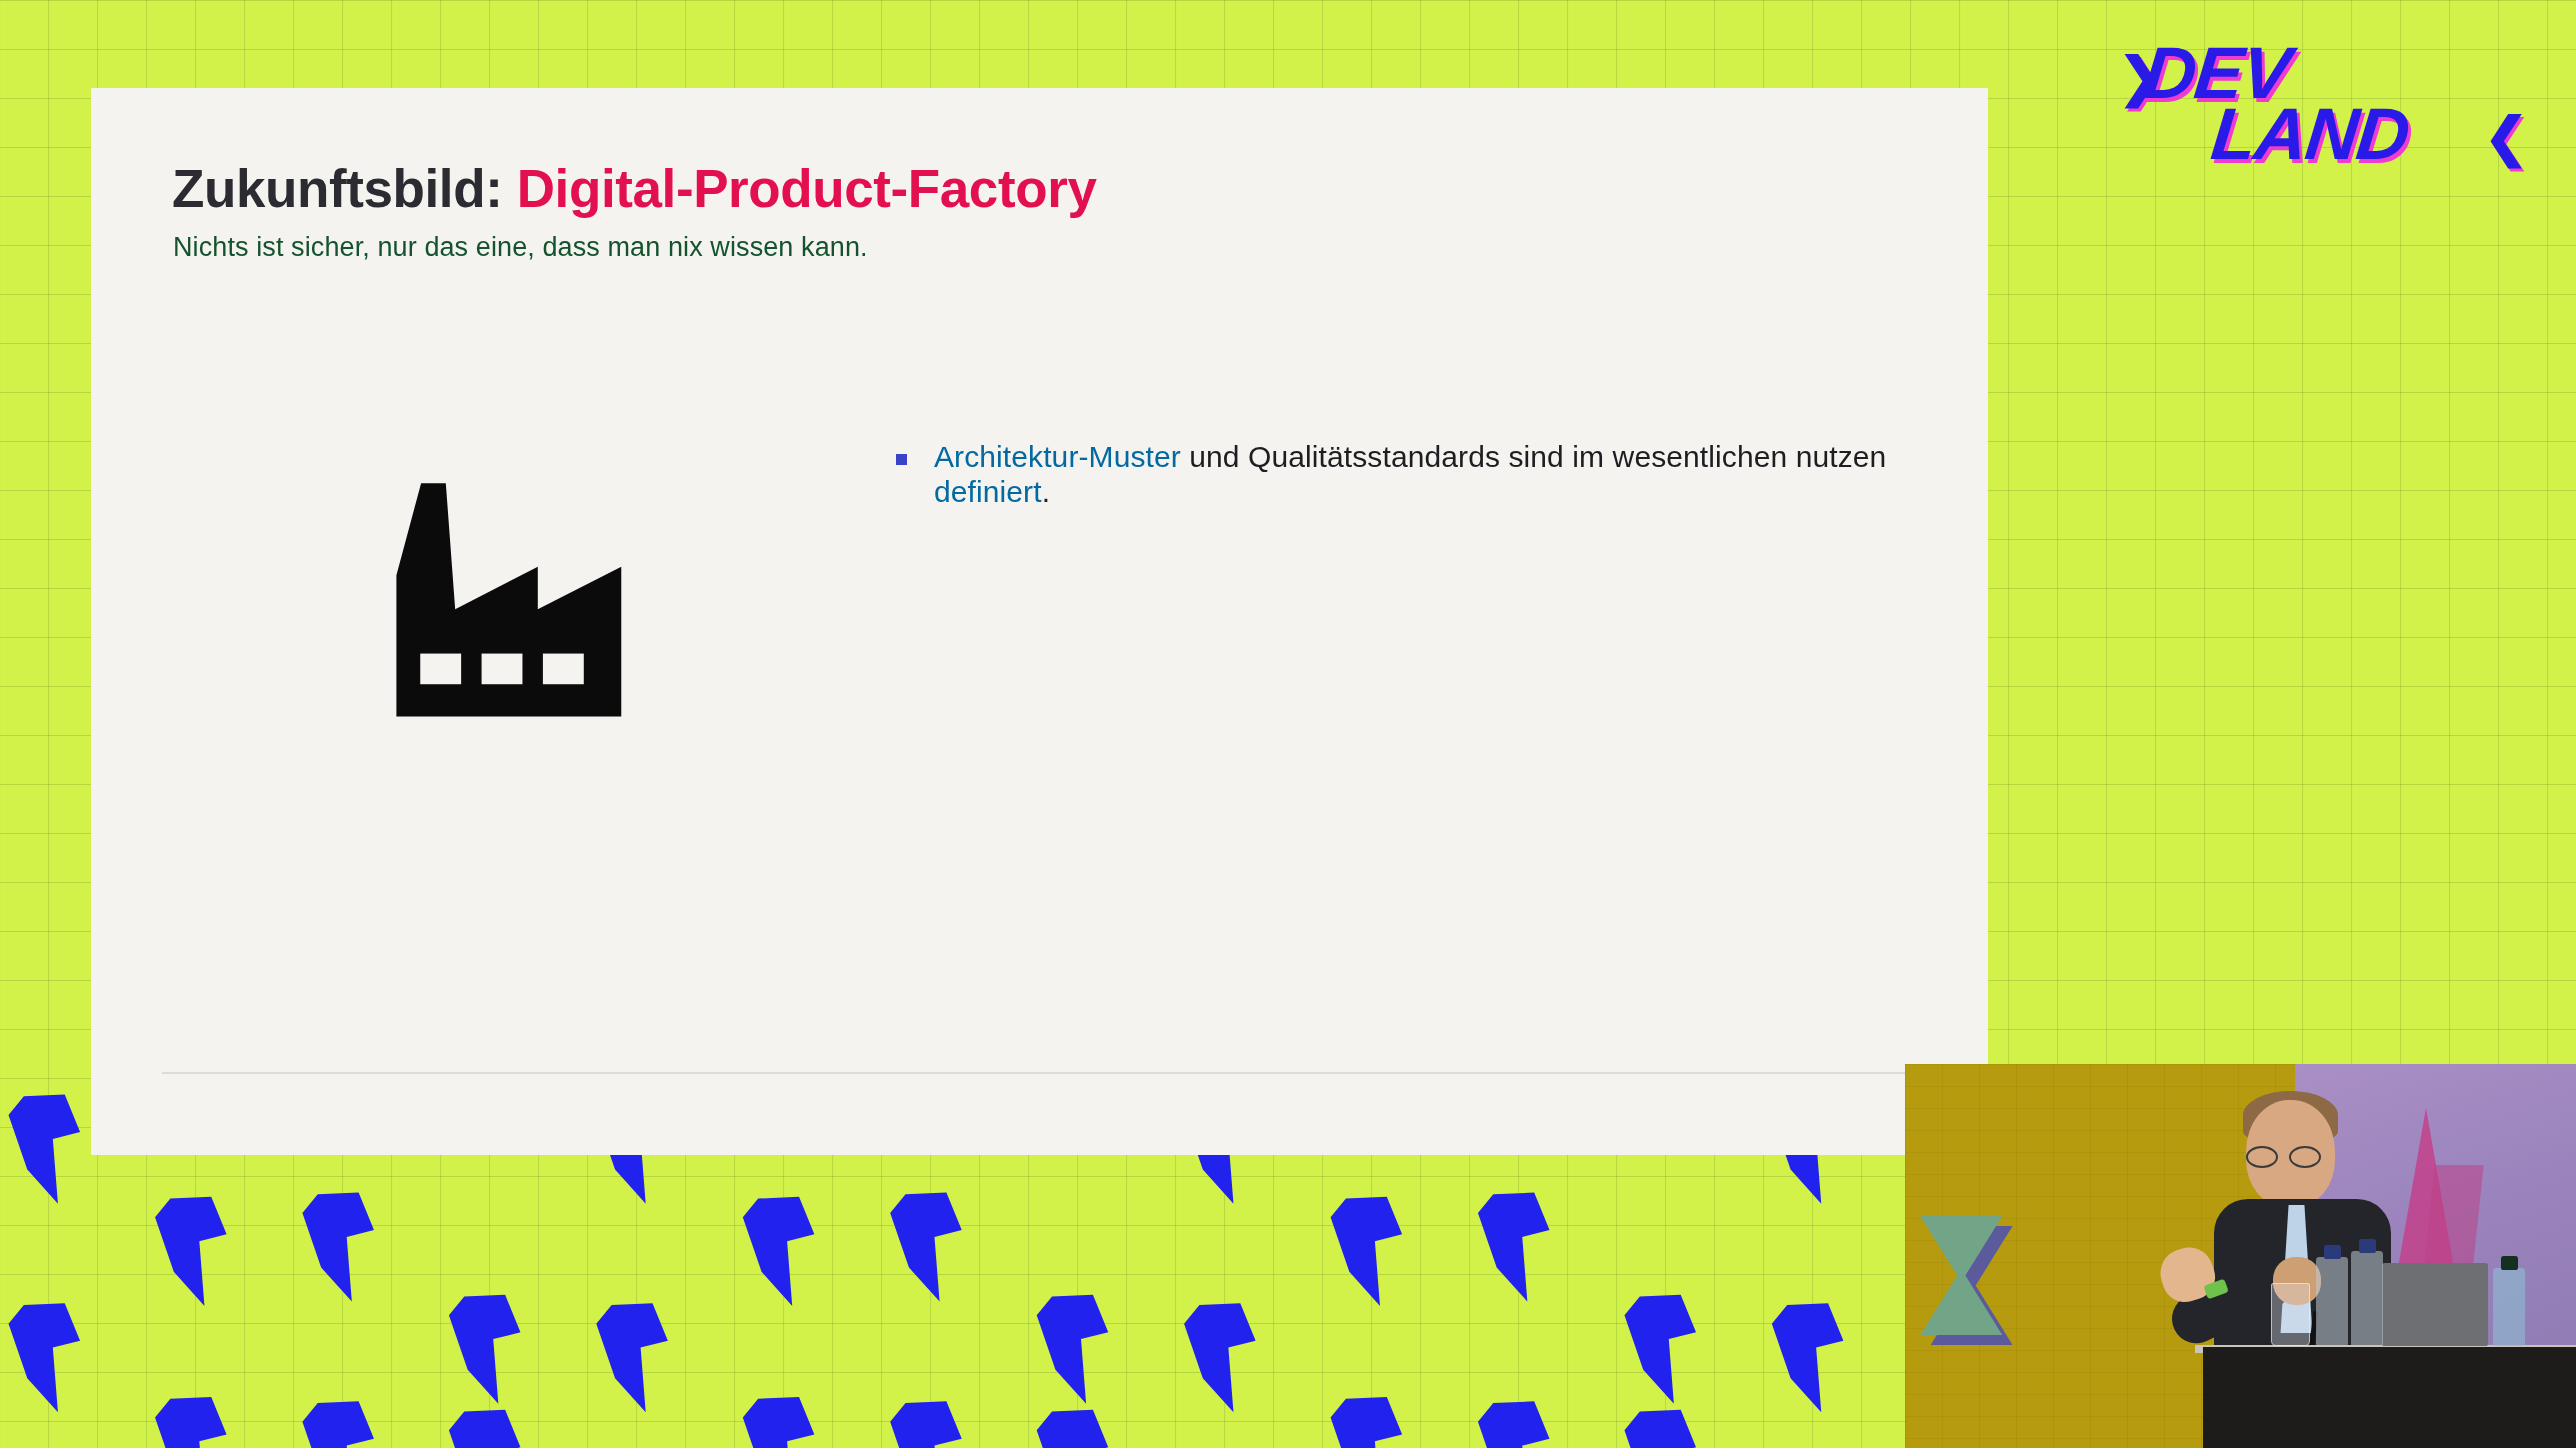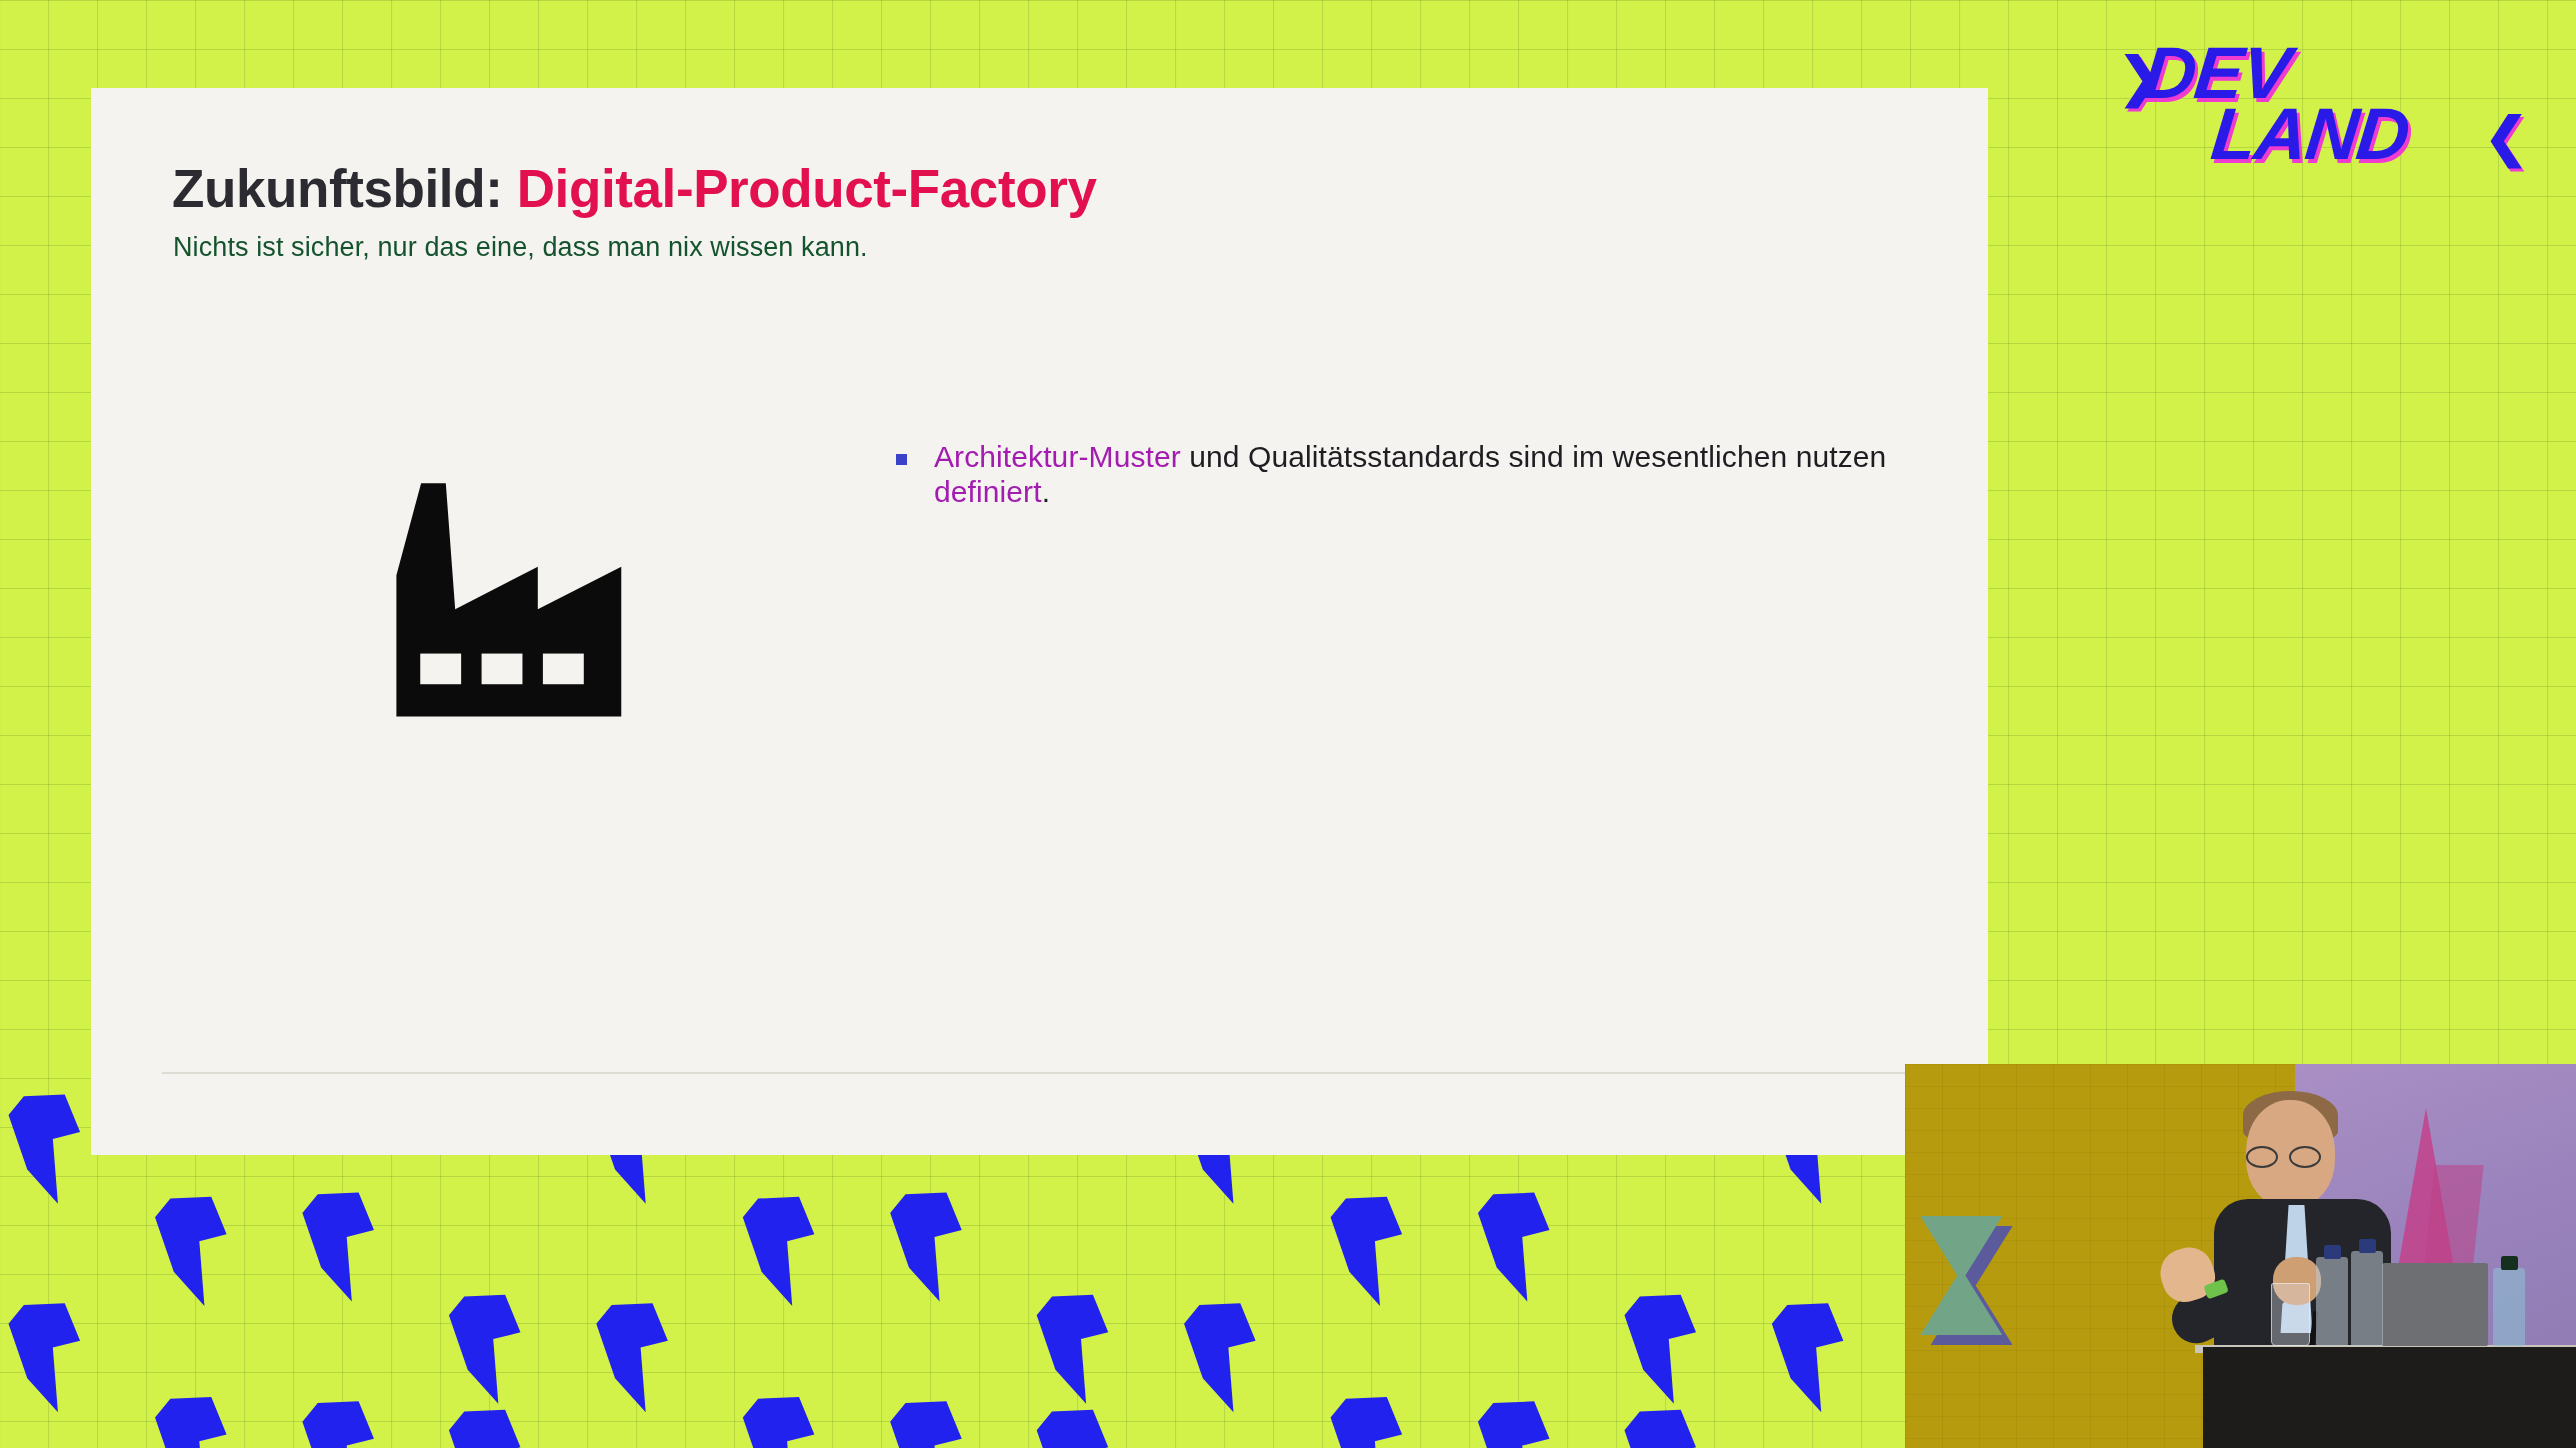--- a/index.html
+++ b/index.html
@@ -70,21 +70,21 @@
     width:11px; height:11px;
     background:#3a43c8;
     margin-top:15.3px; margin-right:27px;
   }
   .bullet-text{
     font-size:30px;
     line-height:1.18;
     color:#1e1e22;
     letter-spacing:0.1px;
   }
-  .hl{ color:#a21caf; }
+  .hl{ color:#0369a1; }
 
   
   #footer-rule{
     position:absolute; left:71px; top:984px;
     width:1755px; height:1.7px;
     background:#dddbd4;
   }
   #footer{
     position:absolute; left:0; top:1001px;
     width:100%; height:51px;

